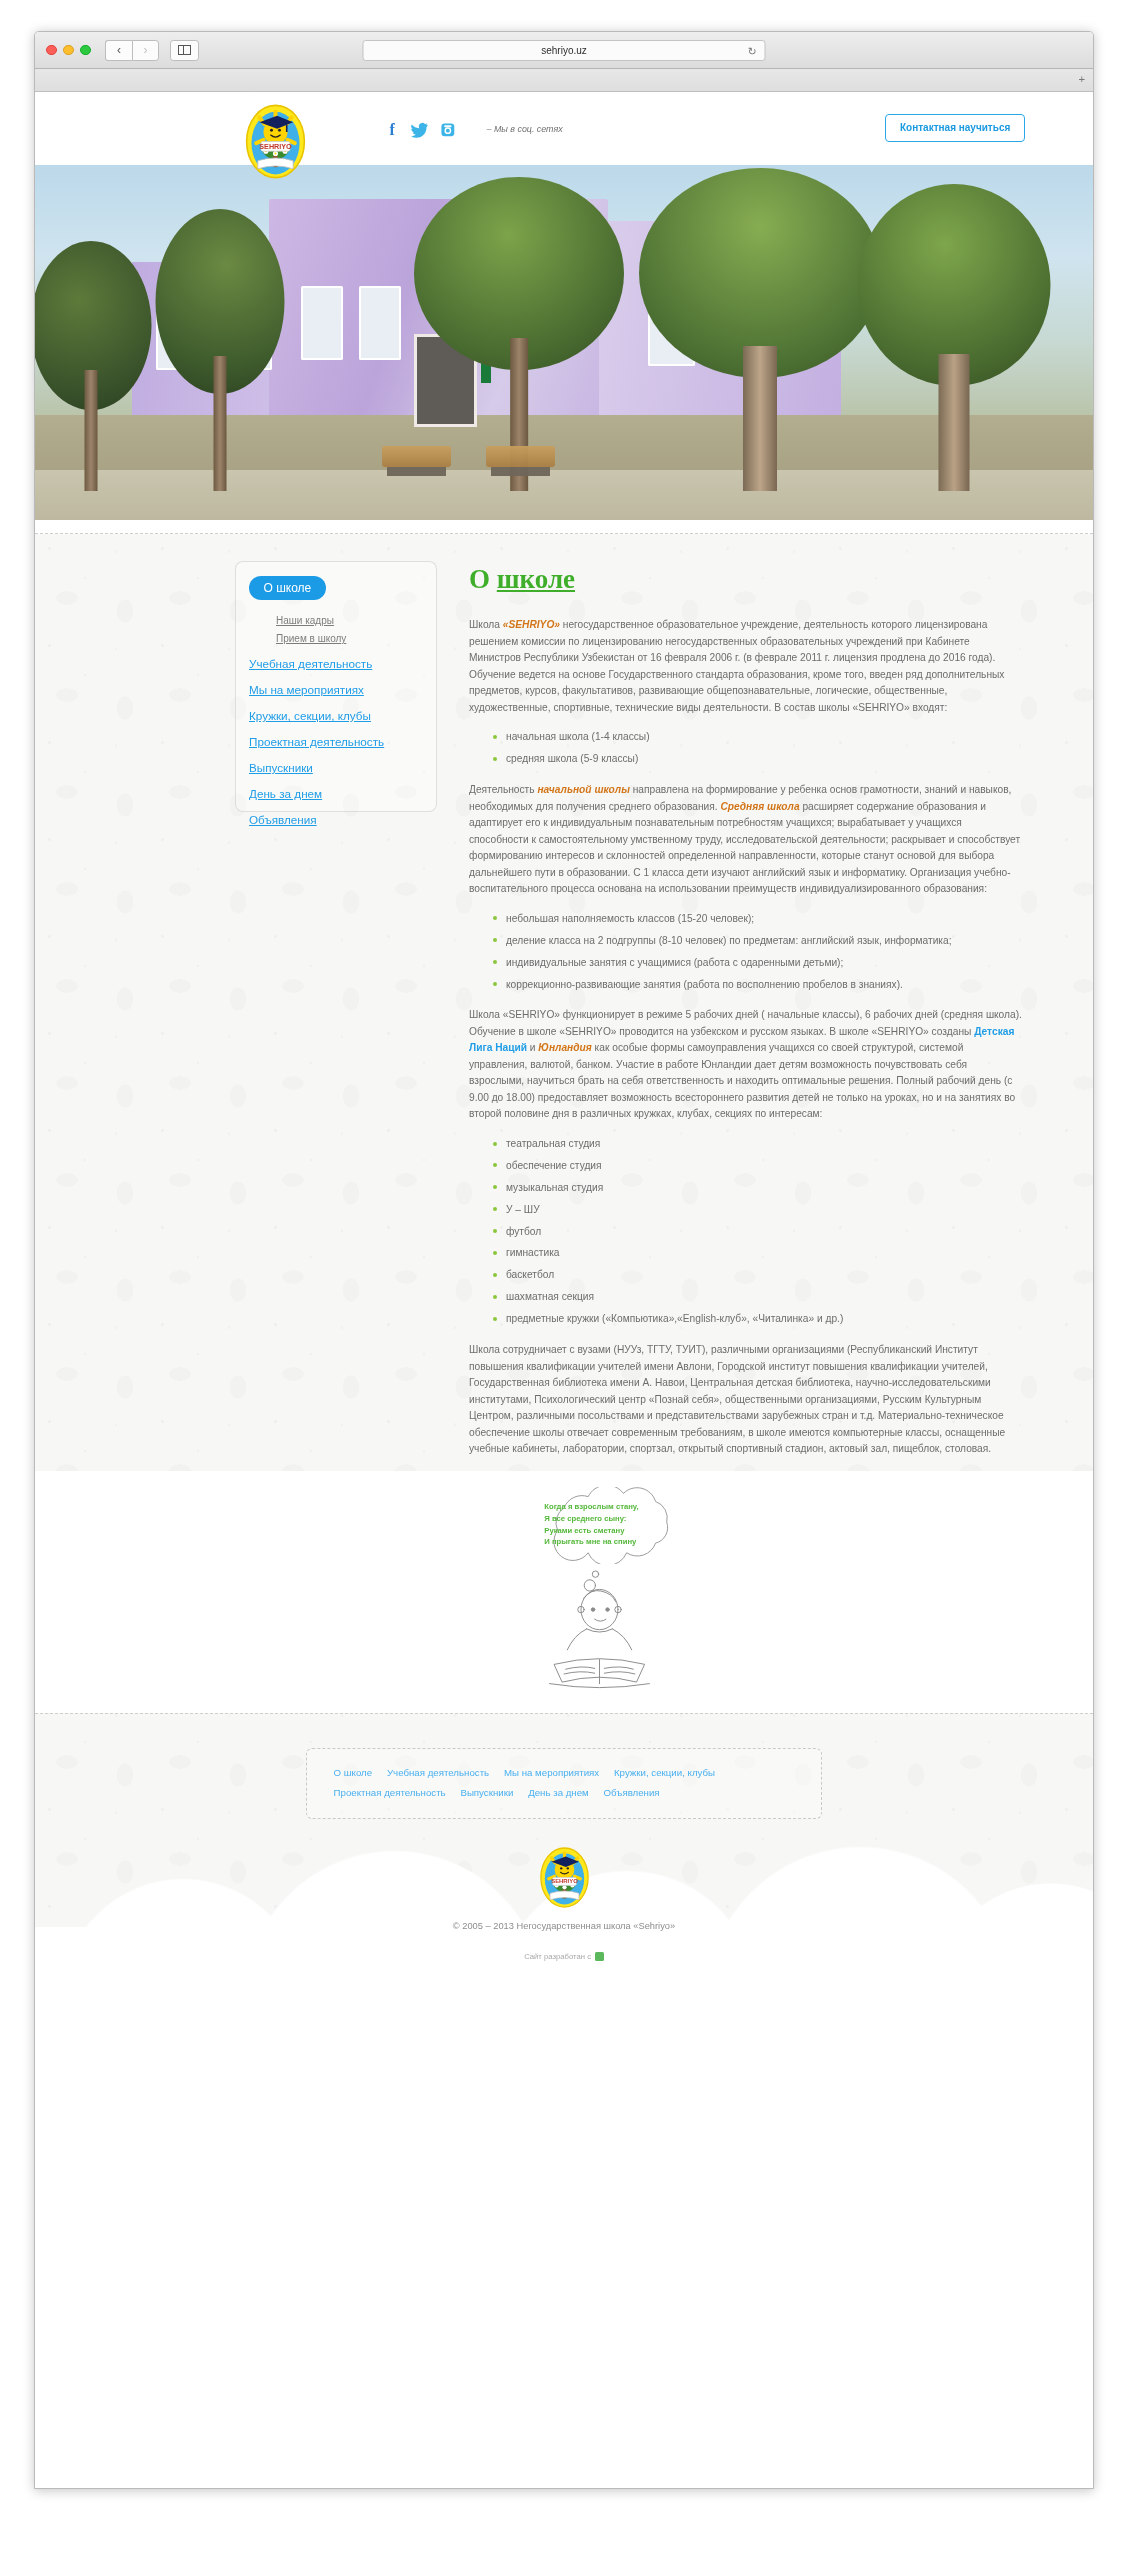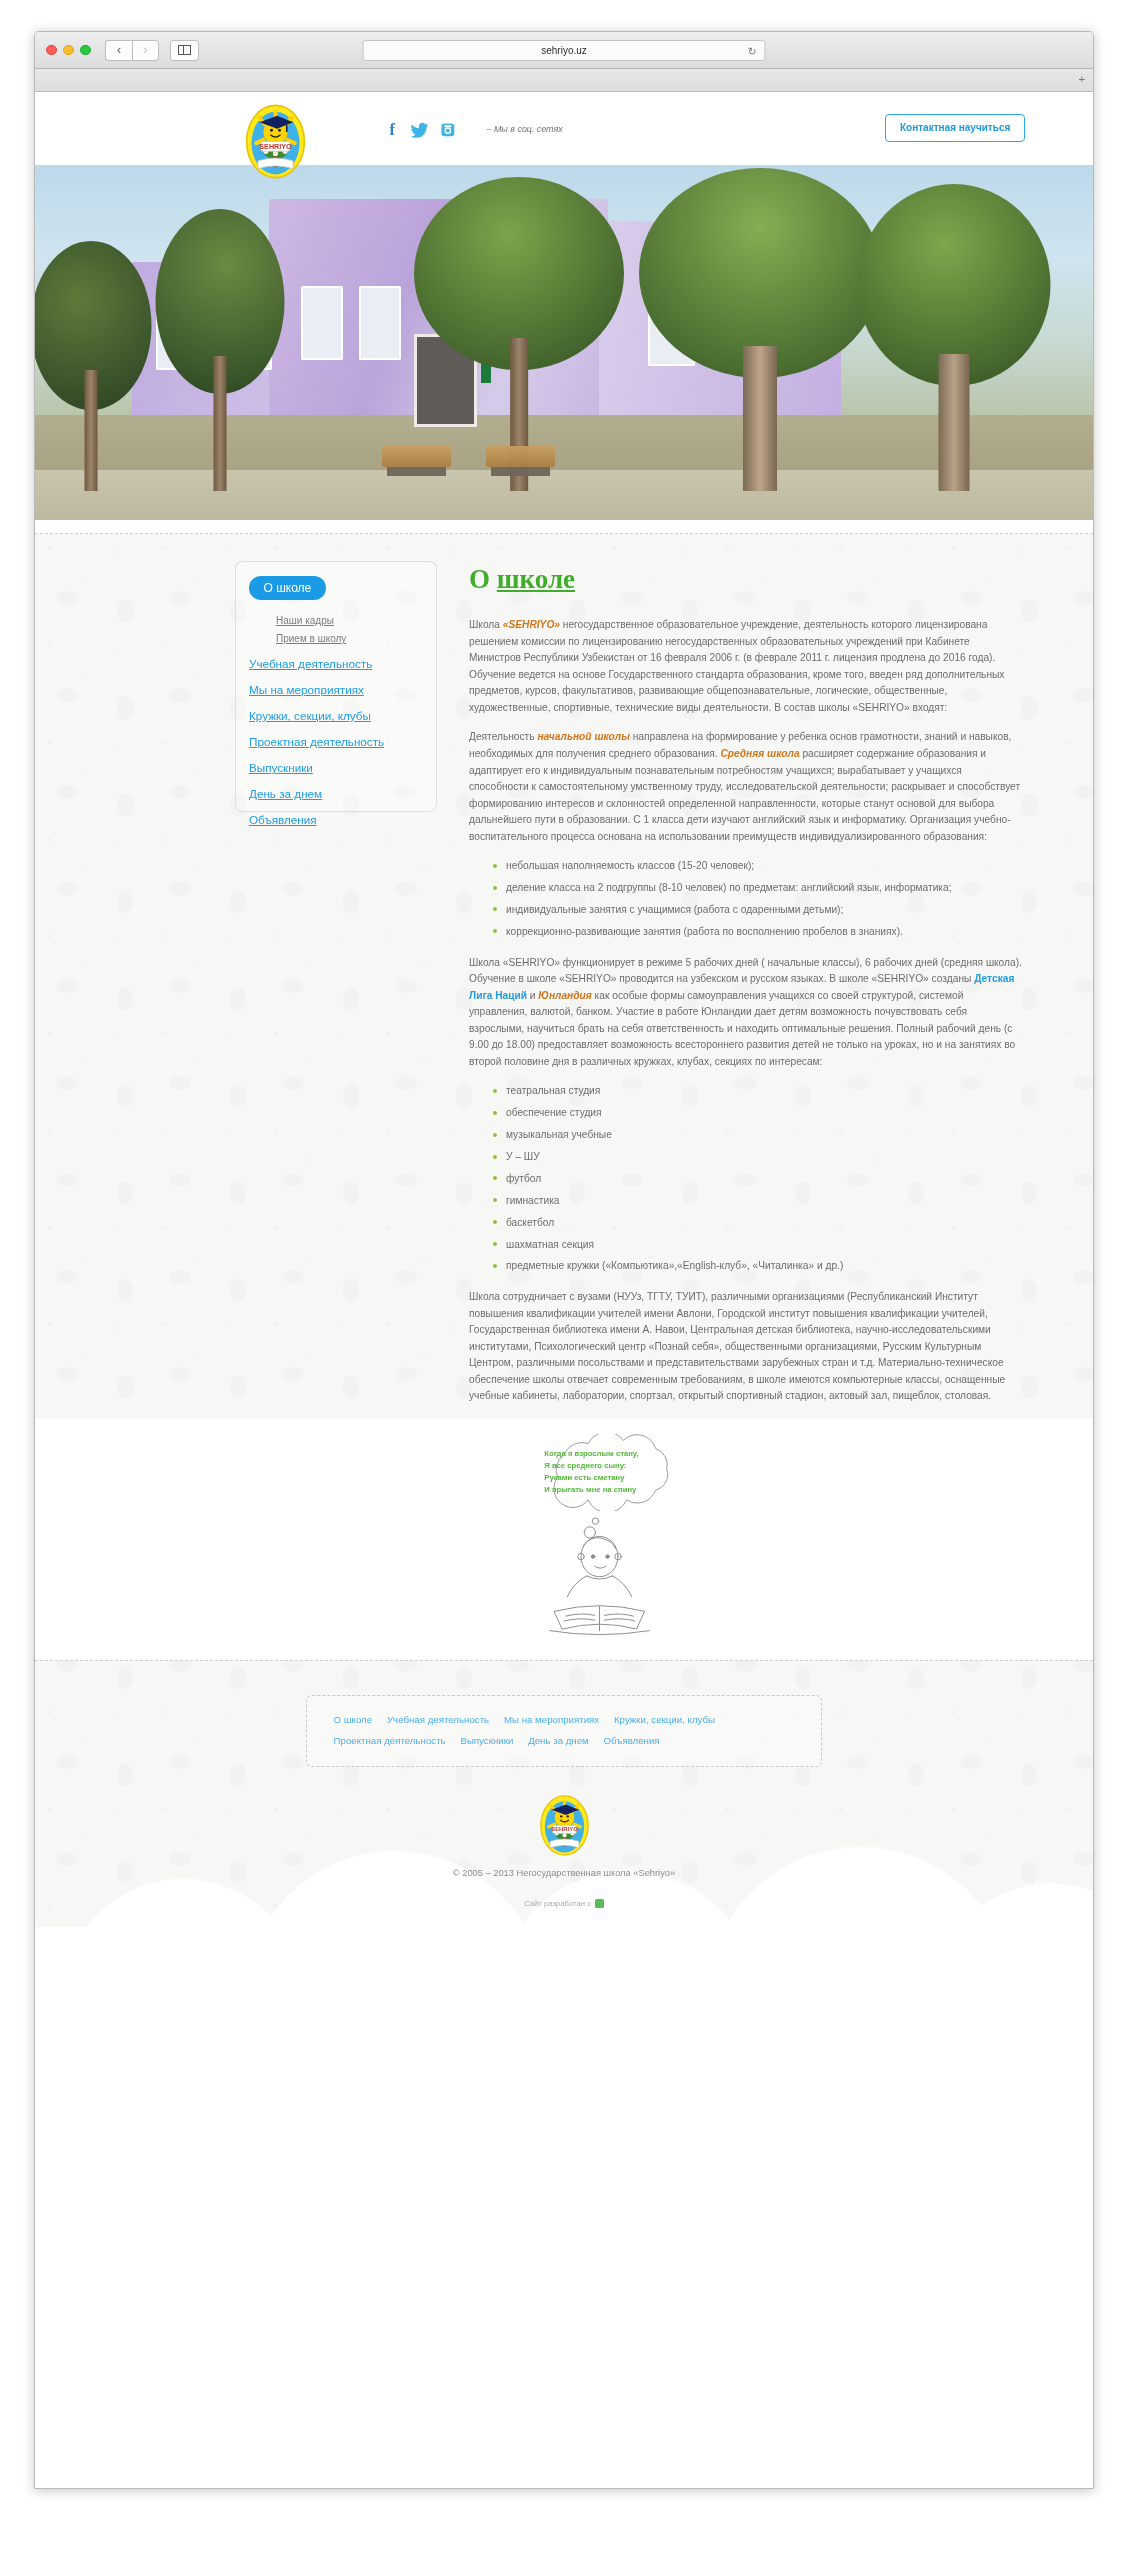--- a/index.html
+++ b/index.html
@@ -396,40 +396,44 @@
 
         <article id="article">
           <h1 id="page-title">
             <span>О </span><span class="u">школе</span>
           </h1>
 
           <p>
             <span>Школа </span><b class="or">«SEHRIYO»</b><span> негосударственное образовательное учреждение, деятельность которого лицензирована решением комиссии по лицензированию негосударственных образовательных учреждений при Кабинете Министров Республики Узбекистан от 16 февраля 2006 г. (в феврале 2011 г. лицензия продлена до 2016 года). Обучение ведется на основе Государственного стандарта образования, кроме того, введен ряд дополнительных предметов, курсов, факультативов, развивающие общепознавательные, логические, общественные, художественные, спортивные, технические виды деятельности. В состав  школы «SEHRIYO» входят:</span>
           </p>
 
+          <ul>
+            <li>начальная школа (1-4 классы)</li>
+            <li>средняя  школа (5-9 классы)</li>
+          </ul>
 
           <p>
             <span>Деятельность </span><b class="or">начальной школы</b><span> направлена на формирование у ребенка основ грамотности, знаний и навыков, необходимых для получения  среднего образования. </span><b class="or">Средняя школа</b><span> расширяет  содержание  образования и адаптирует его к индивидуальным познавательным потребностям учащихся; вырабатывает у учащихся способности к самостоятельному умственному труду, исследовательской деятельности; раскрывает и способствует формированию интересов и склонностей определенной направленности, которые станут основой для выбора дальнейшего пути в образовании. С 1 класса дети изучают английский язык и информатику. Организация учебно-воспитательного процесса основана на использовании преимуществ индивидуализированного образования:</span>
           </p>
 
           <ul>
             <li>небольшая наполняемость классов (15-20 человек);</li>
             <li>деление класса на 2 подгруппы  (8-10  человек) по предметам: английский язык, информатика;</li>
             <li>индивидуальные занятия с учащимися (работа с одаренными детьми);</li>
             <li>коррекционно-развивающие занятия (работа по восполнению пробелов в знаниях).</li>
           </ul>
 
           <p>
             <span>Школа «SEHRIYO» функционирует в режиме 5 рабочих дней ( начальные классы), 6 рабочих дней (средняя школа). Обучение в школе «SEHRIYO» проводится на узбекском и русском языках. В школе «SEHRIYO» созданы </span><b class="bl">Детская Лига Наций</b><span>  и </span><b class="or">Юнландия</b><span> как особые формы самоуправления учащихся со своей структурой, системой управления, валютой, банком. Участие в работе Юнландии дает детям возможность почувствовать себя взрослыми, научиться брать на себя ответственность и находить оптимальные решения. Полный рабочий день (с 9.00 до 18.00)  предоставляет  возможность всестороннего развития детей не только на уроках, но и на занятиях во второй половине дня в различных кружках, клубах, секциях по интересам:</span>
           </p>
 
           <ul>
             <li>театральная студия</li>
             <li>обеспечение студия</li>
-            <li>музыкальная учебные</li>
+            <li>музыкальная студия</li>
             <li>У – ШУ</li>
             <li>футбол</li>
             <li>гимнастика</li>
             <li>баскетбол</li>
             <li>шахматная секция</li>
             <li>предметные кружки («Компьютика»,«English-клуб», «Читалинка» и др.)</li>
           </ul>
 
           <p>Школа сотрудничает с вузами (НУУз, ТГТУ, ТУИТ), различными организациями (Республиканский Институт повышения квалификации учителей имени Авлони, Городской институт повышения квалификации учителей, Государственная библиотека имени А. Навои, Центральная детская библиотека, научно-исследовательскими институтами, Психологический центр «Познай себя», общественными организациями, Русским Культурным Центром, различными посольствами и представительствами зарубежных стран и т.д.  Материально-техническое обеспечение школы отвечает современным требованиям, в школе имеются компьютерные классы, оснащенные учебные кабинеты, лаборатории, спортзал, открытый спортивный стадион, актовый зал, пищеблок, столовая.</p>
         </article>

